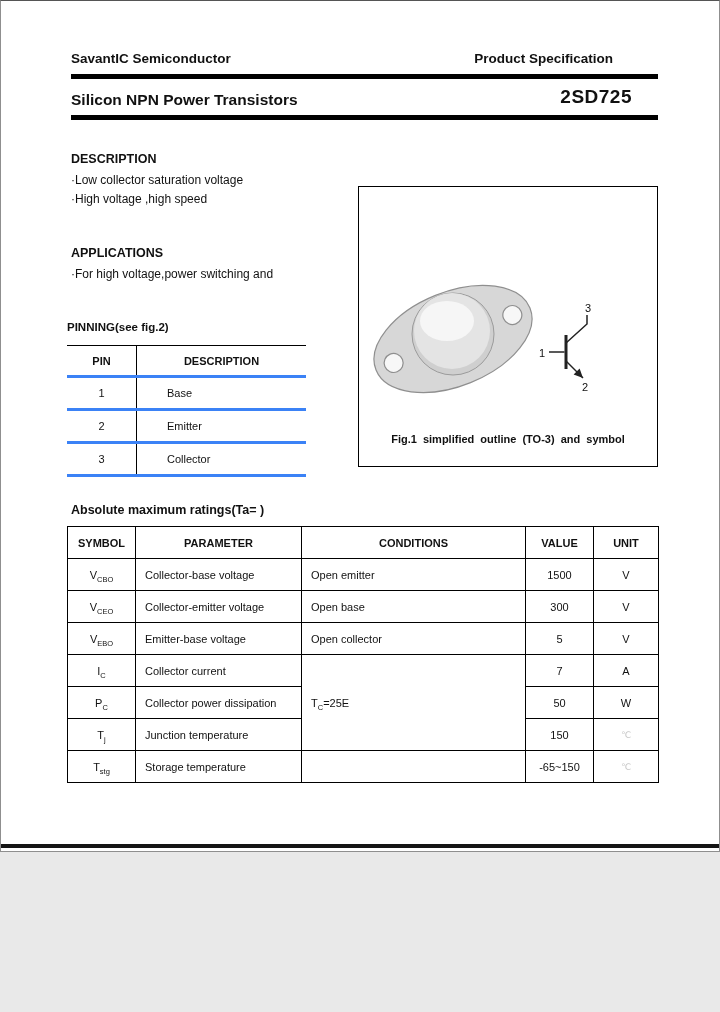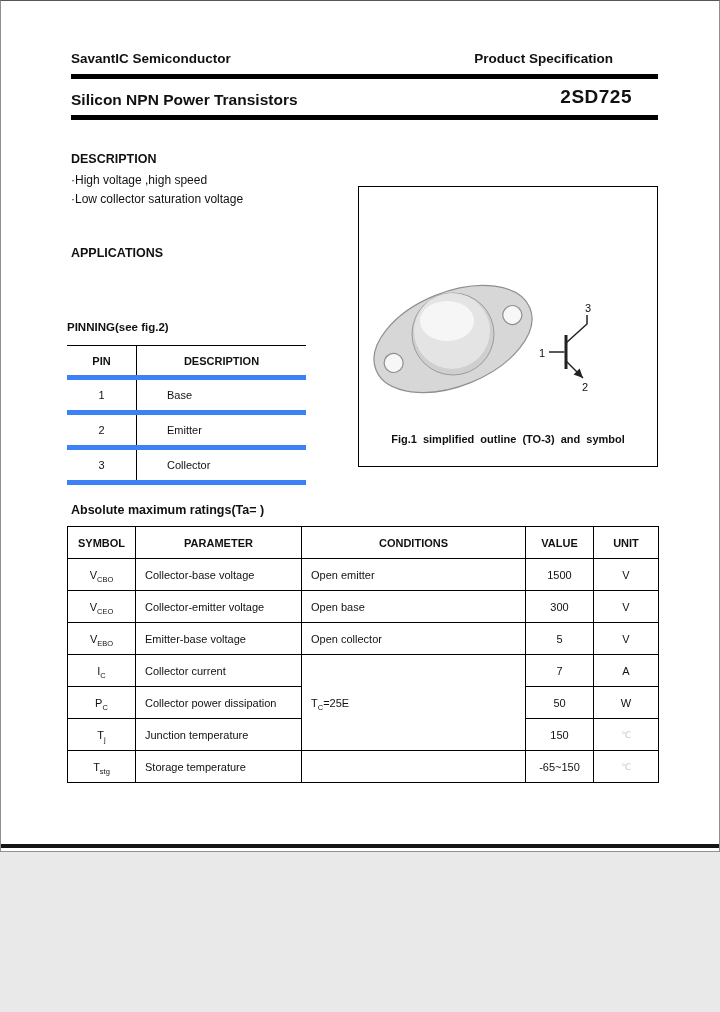--- a/index.html
+++ b/index.html
@@ -35,21 +35,21 @@
   
   .sec-heading { position: absolute; font-size: 12.5px; font-weight: bold; }
   .text-block  { position: absolute; font-size: 12px; line-height: 19px; }
   .indent { margin-left: 9px; }
 
   
   .pin-table {
     position: absolute; left: 66px; top: 344px; width: 239px;
     border-collapse: collapse; table-layout: fixed; font-size: 11px;
   }
-  .pin-table th, .pin-table td { border-bottom: 5px solid #3b82f6; padding: 0; }
+  .pin-table th, .pin-table td { border-bottom: 3px solid #3b82f6; padding: 0; }
   .pin-table thead th { border-top: 1px solid #000; height: 29px; font-weight: bold; text-align: center; }
   .pin-table tbody td { height: 30px; }
   .pin-table .col-pin { width: 69px; border-right: 1px solid #000; text-align: center; }
   .pin-table .pin-desc { padding-left: 30px; text-align: left; }
 
   
   .fig-box {
     position: absolute; left: 357px; top: 185px;
     width: 300px; height: 281px;
     border: 1px solid #000; box-sizing: border-box;
@@ -82,26 +82,27 @@
 
   <div class="hdr-left">SavantIC Semiconductor</div>
   <div class="hdr-right">Product Specification</div>
   <div class="bar bar1"></div>
   <div class="doc-title">Silicon NPN Power Transistors</div>
   <div class="part-no">2SD725</div>
   <div class="bar bar2"></div>
 
   <div class="sec-heading" style="left:70px; top:151px;">DESCRIPTION</div>
   <div class="text-block" style="left:70px; top:170px;">
+    <div>·Low collector saturation voltage</div>
     <div>·High voltage ,high speed</div>
-    <div>·Low collector saturation voltage</div>
   </div>
 
   <div class="sec-heading" style="left:70px; top:245px;">APPLICATIONS</div>
   <div class="text-block" style="left:70px; top:264px;">
+    <div>·For high voltage,power switching and</div>
   </div>
 
   <div class="sec-heading" style="left:66px; top:320px; font-size:11.5px;">PINNING(see fig.2)</div>
   <table class="pin-table">
     <thead>
       <tr>
         <th class="col-pin">PIN</th>
         <th>DESCRIPTION</th>
       </tr>
     </thead>

